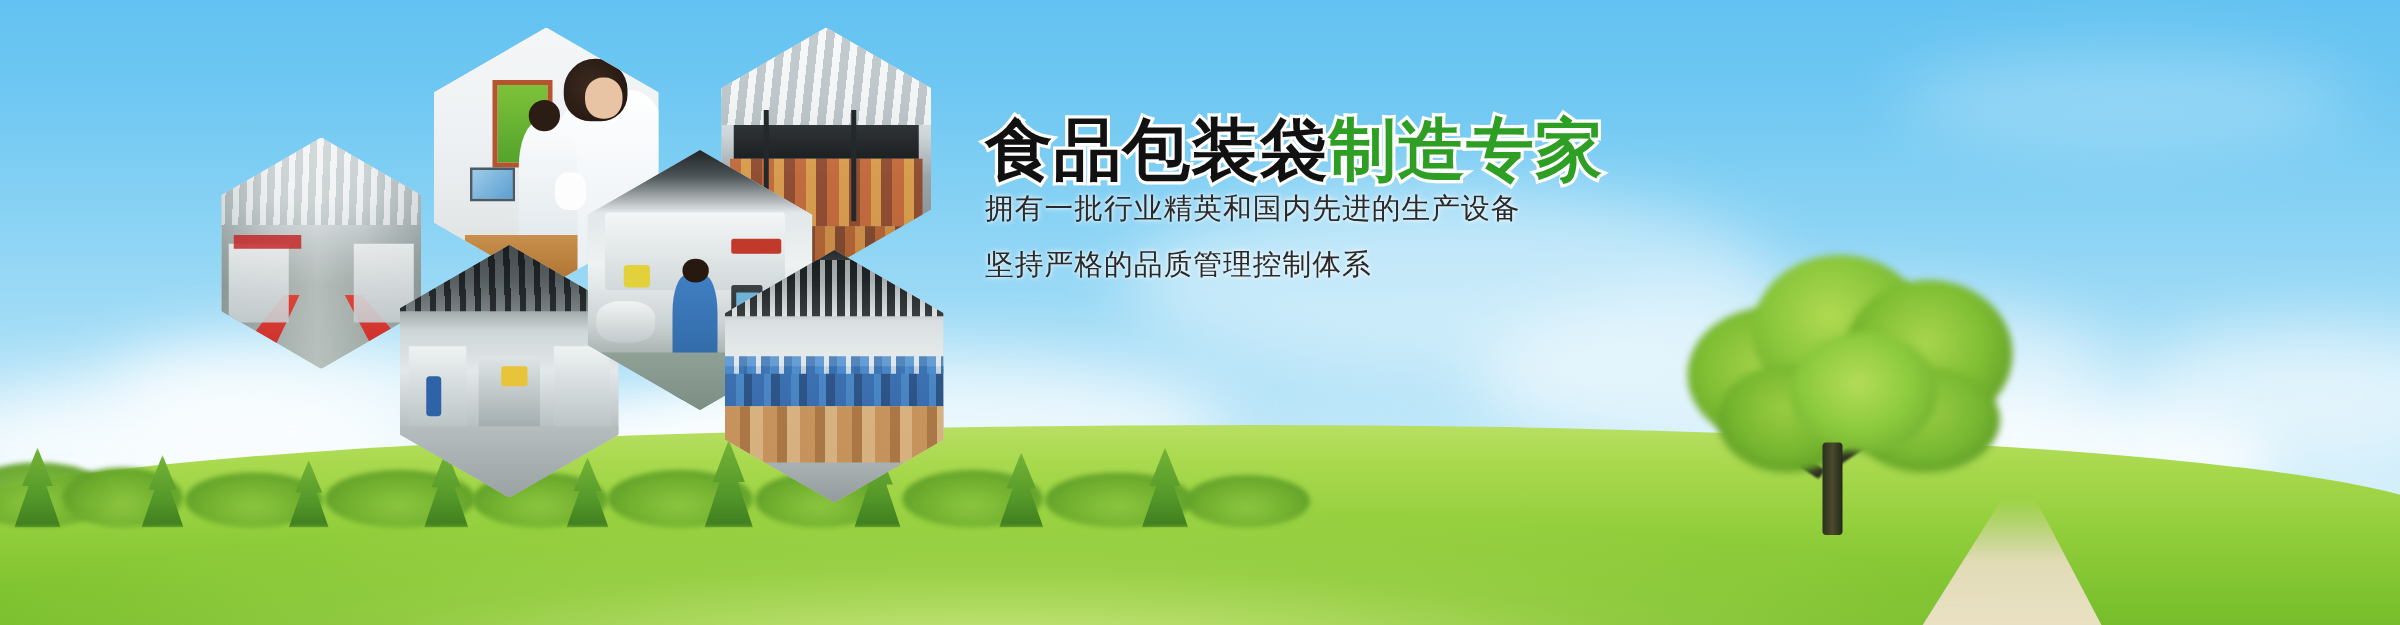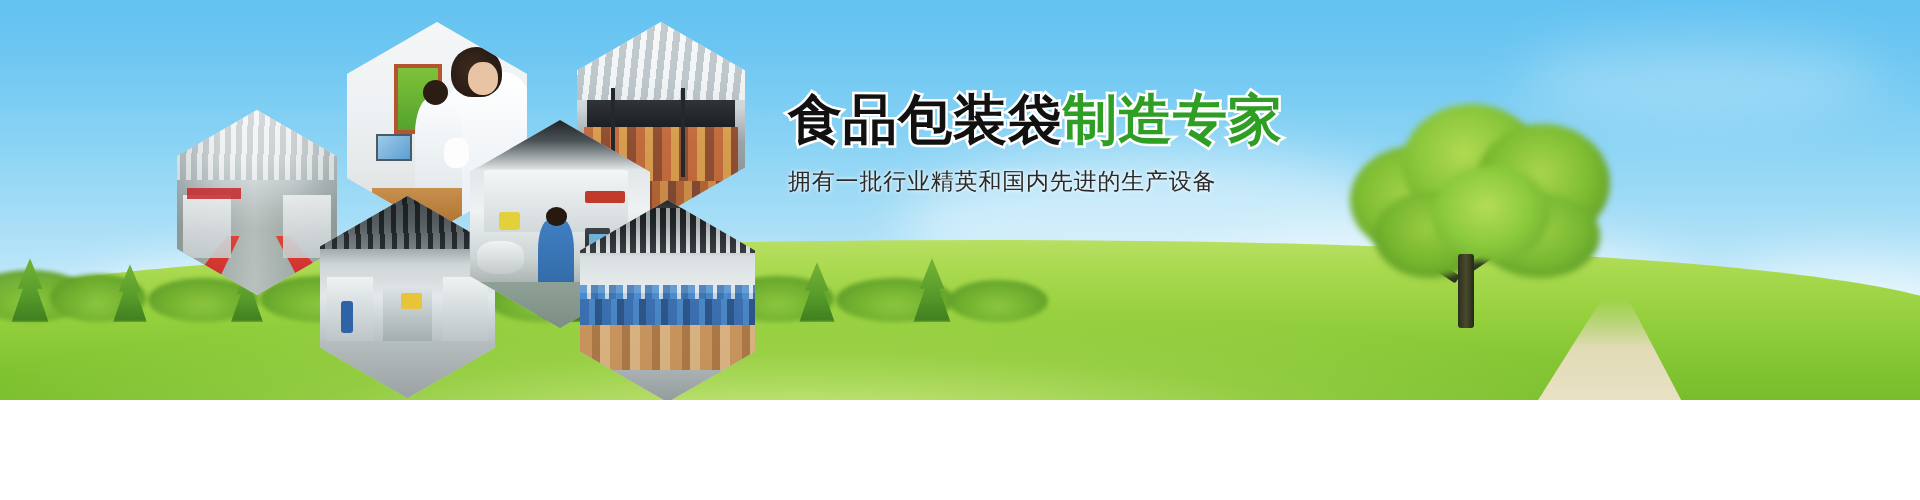--- a/index.html
+++ b/index.html
@@ -5,21 +5,21 @@
 <style>
   * { margin:0; padding:0; box-sizing:border-box; }
   html, body {
     width:1920px; height:500px;
     overflow:hidden;
     font-family:"Liberation Sans", sans-serif;
   }
 
   #banner {
     position:relative;
-    width:1920px; height:400px;
+    width:1920px; height:500px;
     overflow:hidden;
     background:#9fd8f5;
   }
 
   
   .sky {
     position:absolute; inset:0;
     background:linear-gradient(to bottom,
       #63c2f1 0%,
       #6ec7f2 14%,
@@ -142,21 +142,21 @@
     paint-order:stroke fill;
     text-shadow:0 1px 2px rgba(255,255,255,.9);
   }
   .headline .hl-green {
     color:#2e9e24;
     -webkit-text-stroke:5px #ffffff;
     paint-order:stroke fill;
     text-shadow:0 1px 2px rgba(255,255,255,.9);
   }
 
-  .sublist { margin-top:22px; }
+  .sublist { margin-top:8px; }
   .subline {
     font-size:23px;
     color:#2a2a2a;
     line-height:1;
     margin-bottom:22px;
     letter-spacing:.8px;
     white-space:nowrap;
     font-family:"DejaVu Sans","Liberation Sans",sans-serif;
     text-shadow:0 0 3px rgba(255,255,255,.95), 0 0 6px rgba(255,255,255,.7);
   }
@@ -297,16 +297,17 @@
     </div>
 
   </div>
 
   <div class="copy">
     <div class="headline">
       <span class="hl-dark">食品包装袋</span><span class="hl-green">制造专家</span>
     </div>
     <div class="sublist">
       <div class="subline">拥有一批行业精英和国内先进的生产设备</div>
+      <div class="subline">坚持严格的品质管理控制体系</div>
     </div>
   </div>
 
 </div>
 
 </body></html>

